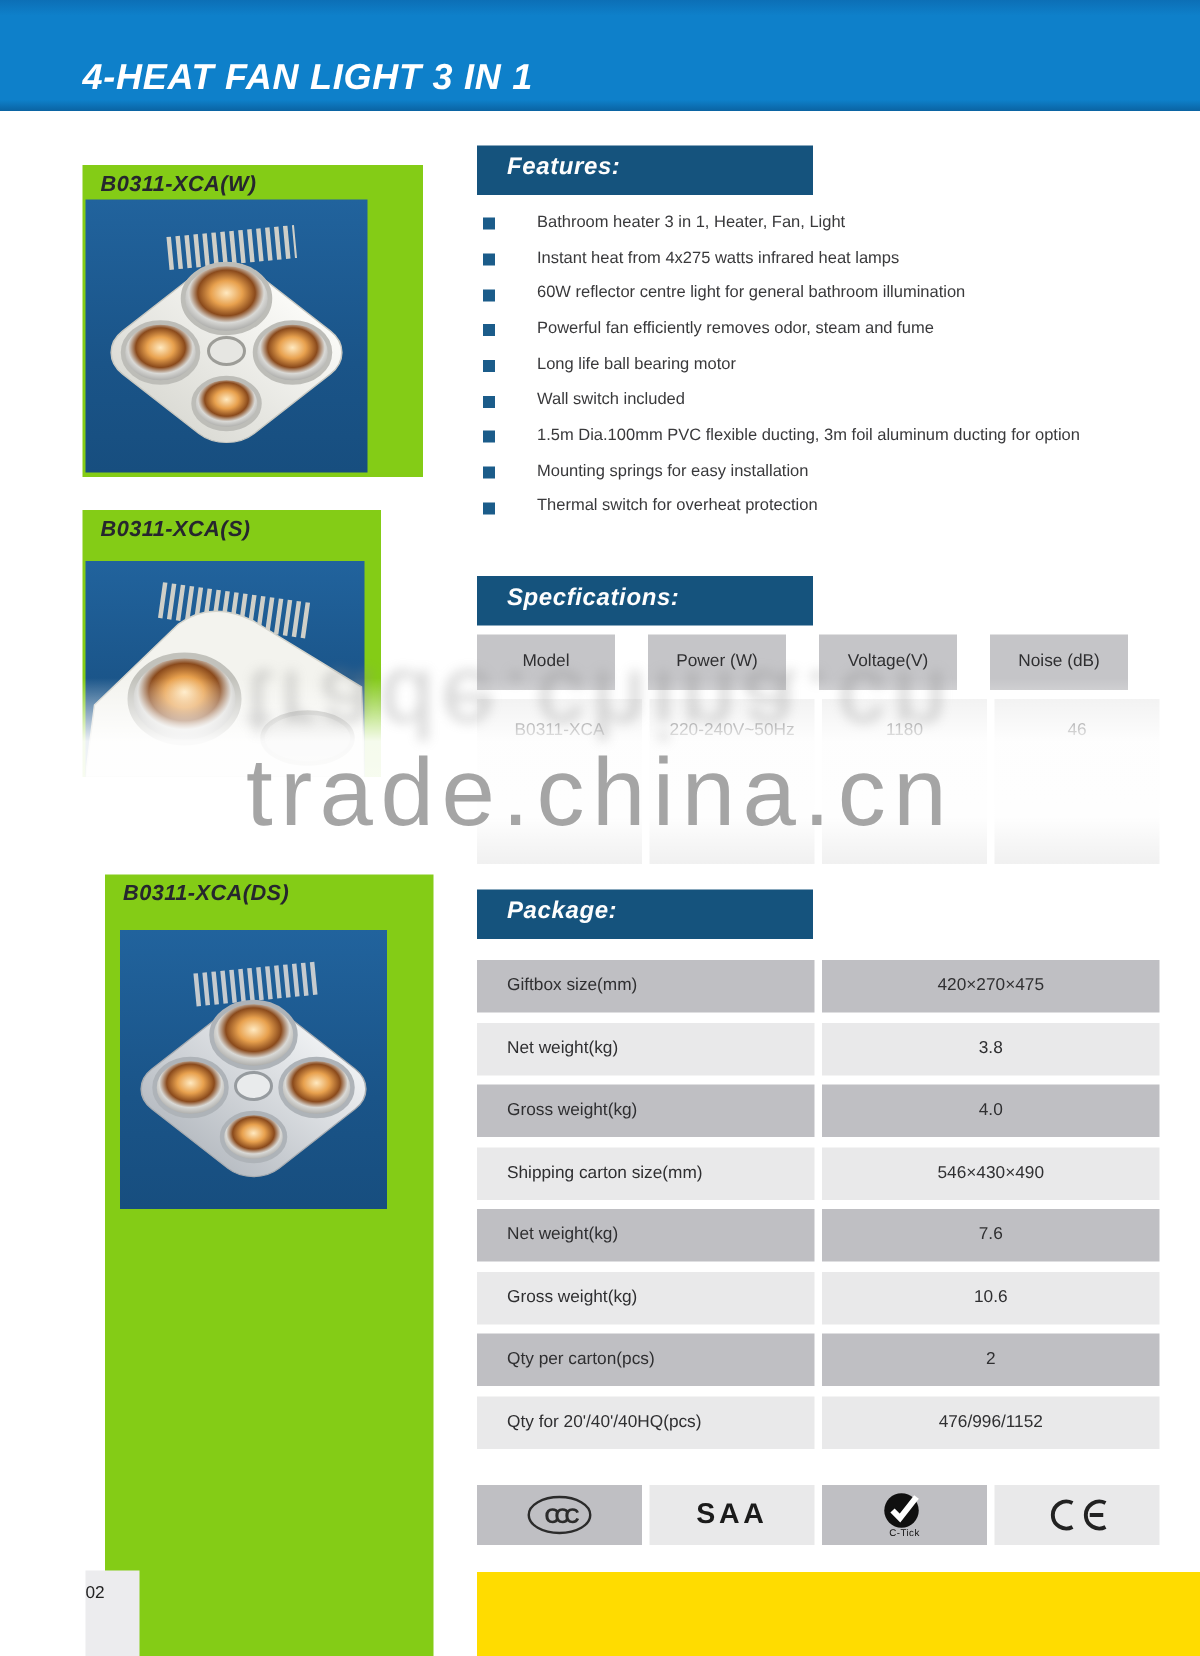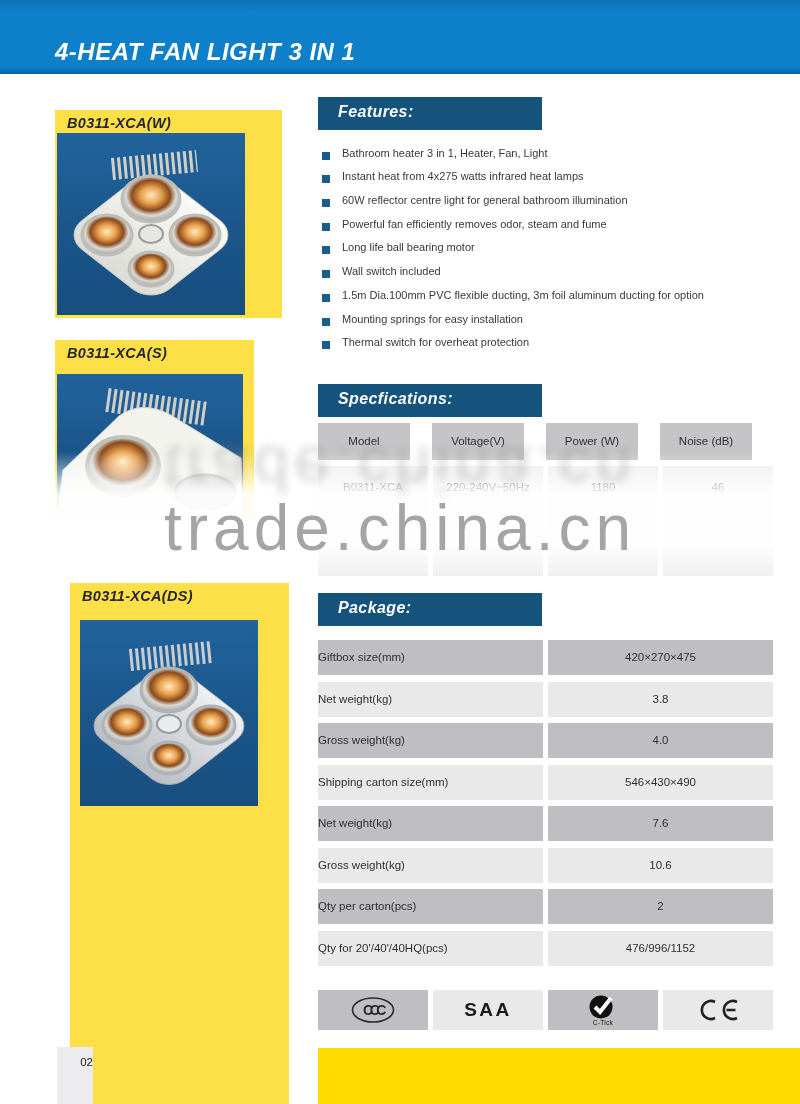--- a/index.html
+++ b/index.html
@@ -6,62 +6,62 @@
   .page{position:relative;width:800px;height:1104px;background:#ffffff;overflow:hidden;
         font-family:"Liberation Sans",sans-serif;}
 
   
   .title-band{position:absolute;left:0;top:0;width:800px;height:74px;
     background:linear-gradient(180deg,#0c6fb6 0%,#0e80ca 14%,#0e80ca 90%,#0a63a2 100%);}
   .title-band h1{margin:0;position:absolute;left:55px;top:38px;
     font-size:24px;font-weight:bold;font-style:italic;color:#ffffff;letter-spacing:.5px;}
 
   
-  .prod{position:absolute;background:#fde047;}
+  .prod{position:absolute;background:#84cc16;}
   .prod-label{position:absolute;left:12px;top:5px;font-size:14.5px;font-weight:bold;
     font-style:italic;color:#26262e;letter-spacing:.3px;}
   .photo{position:absolute;background:linear-gradient(180deg,#21639d 0%,#1a5488 60%,#174e7f 100%);overflow:hidden;}
   .prod1{left:55px;top:110px;width:227px;height:208px;}
   .prod1 .photo{left:2px;top:23px;width:188px;height:182px;}
   .prod2{left:55px;top:340px;width:199px;height:178px;}
   .prod2 .photo{left:2px;top:34px;width:186px;height:144px;}
   .prod3{left:70px;top:583px;width:219px;height:521px;}
   .prod3 .photo{left:10px;top:37px;width:178px;height:186px;}
 
   .page-num-strip{position:absolute;left:57px;top:1047px;width:36px;height:57px;
-    background:#ececee;z-index:4;text-align:right;}
+    background:#ececee;z-index:4;text-align:left;}
   .page-num-strip span{display:inline-block;margin-top:9px;font-size:11.5px;color:#222;}
 
   
   .band{position:absolute;left:318px;width:224px;height:33px;background:#15537d;text-align:center;}
   .band span{position:absolute;left:20px;top:6px;font-size:16px;font-weight:bold;
     font-style:italic;color:#fdfdfd;letter-spacing:.4px;}
   .band-features{top:97px;} .band-specs{top:384px;} .band-package{top:593px;}
 
   
   .features{position:absolute;left:318px;top:136px;width:474px;}
-  .feature{display:flex;align-items:flex-end;height:23.7px;}
+  .feature{display:flex;align-items:center;height:23.7px;gap:16px;}
   .bullet{flex:0 0 8px;width:8px;height:8px;background:#1b5c8a;margin:3px 12px 0 4px;}
   .feature span{font-size:11px;color:#39393b;line-height:14px;}
 
   
   .spec-head{position:absolute;left:318px;top:423px;width:434px;display:grid;
     grid-template-columns:repeat(4,1fr);column-gap:22px;}
   .spec-head div{height:37px;background:#c5c5c8;text-align:center;line-height:37px;
     font-size:11.5px;color:#2f2f31;}
   .spec-body{position:absolute;left:318px;top:466px;width:455px;display:grid;
     grid-template-columns:repeat(4,1fr);column-gap:5px;z-index:1;}
   .spec-body div{height:110px;background:#ededed;text-align:center;padding-top:15px;
     box-sizing:border-box;font-size:11.5px;color:#2f2f31;}
 
   
   .pkg{position:absolute;left:318px;top:640px;width:455px;}
   .pkg-row{display:grid;grid-template-columns:225px 225px;column-gap:5px;margin-bottom:6.5px;}
   .pkg-row div{height:35px;line-height:35px;font-size:11.5px;color:#2f2f31;}
-  .pkg-row .lab{}
+  .pkg-row .lab{padding-left:20px;}
   .pkg-row .val{text-align:center;}
   .pkg-row.dark div{background:#bfbfc3;}
   .pkg-row.light div{background:#e9e9ea;}
 
   
   .certs{position:absolute;left:318px;top:990px;width:455px;display:grid;
     grid-template-columns:repeat(4,1fr);column-gap:5px;}
   .cert{height:40px;display:flex;flex-direction:column;align-items:center;justify-content:center;}
   .cert.dark{background:#bfbfc3;} .cert.light{background:#e9e9ea;}
   .saa{font-size:19px;font-weight:600;letter-spacing:2.5px;color:#1b1b1b;}
@@ -194,22 +194,22 @@
         <i class="bullet"></i>
         <span>Thermal switch for overheat protection</span>
       </li>
   </ul>
 
   <div class="band band-specs">
     <span>Specfications:</span>
   </div>
   <div class="spec-head">
     <div>Model</div>
+    <div>Power (W)</div>
     <div>Voltage(V)</div>
-    <div>Power (W)</div>
     <div>Noise (dB)</div>
   </div>
   <div class="spec-body">
     <div>B0311-XCA</div>
     <div>220-240V~50Hz</div>
     <div>1180</div>
     <div>46</div>
   </div>
 
   <div class="band band-package">

